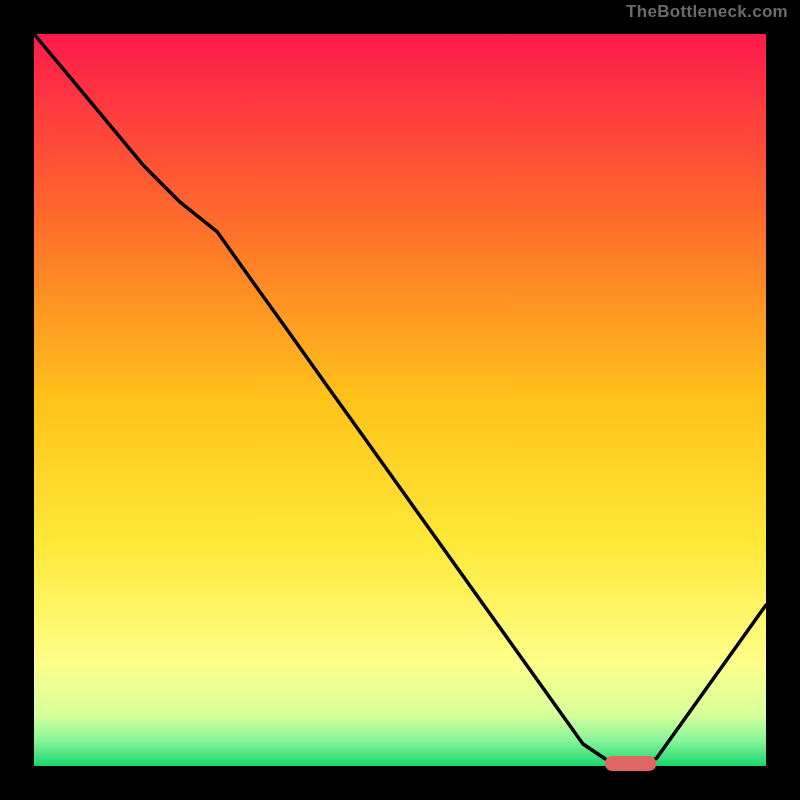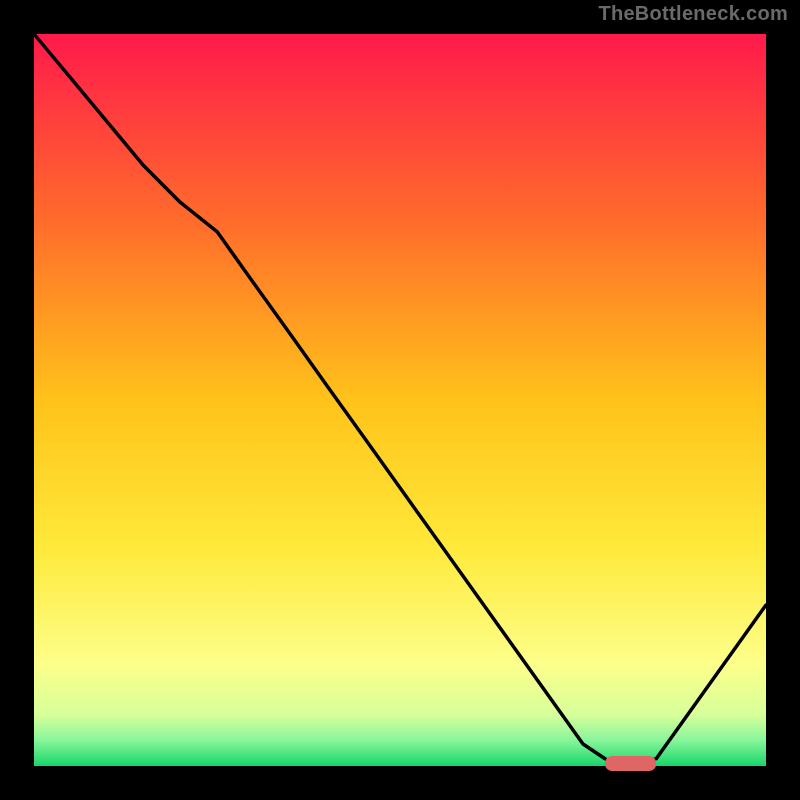--- a/index.html
+++ b/index.html
@@ -16,21 +16,21 @@
     height: 800px;
   }
   svg {
     display: block;
   }
   .watermark {
     position: absolute;
     top: 2px;
     right: 12px;
     font-family: Arial, Helvetica, sans-serif;
-    font-size: 20px;
+    font-size: 17px;
     font-weight: 600;
     color: #6a6a6a;
     letter-spacing: 0.3px;
   }
 </style>
 </head>
 <body>
 
 <div class="chart-container">
   <svg id="chart-svg" width="800" height="800" viewBox="0 0 800 800">

